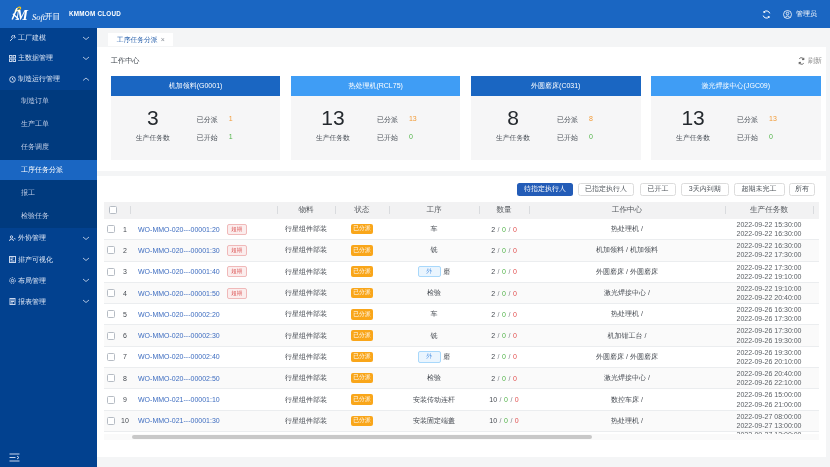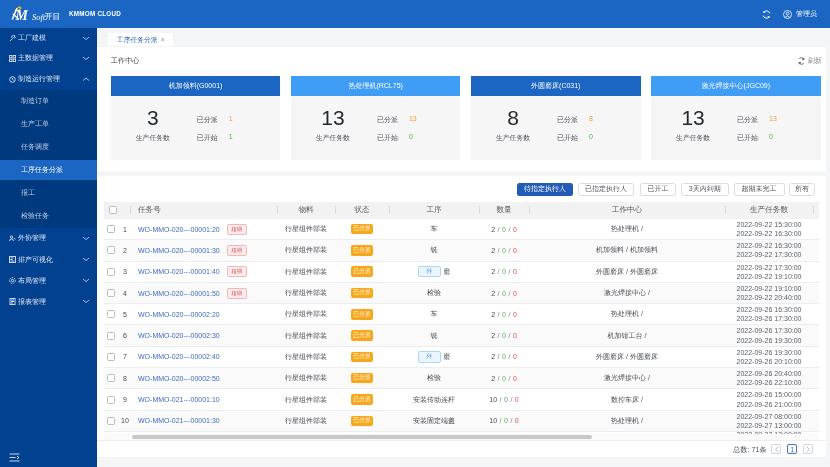--- a/index.html
+++ b/index.html
@@ -248,21 +248,20 @@
 <div class="btn bp" style="left:420.0px;width:56px">待指定执行人</div>
 <div class="btn bo" style="left:481.0px;width:56px">已指定执行人</div>
 <div class="btn bo" style="left:543.0px;width:36px">已开工</div>
 <div class="btn bo" style="left:583.5px;width:48.5px">3天内到期</div>
 <div class="btn bo" style="left:636.5px;width:51.0px">超期未完工</div>
 <div class="btn bo" style="left:692.0px;width:26px">所有</div>
       <div id="thead">
 <div class="th" style="left:0.0px;width:28px;justify-content:flex-start">
             <span class="cb" style="margin-left:4.5px"></span>
           </div>
-<div class="th" style="left:34.0px;width:139px;justify-content:flex-start">任务号</div>
 <div class="th" style="left:173.0px;width:58px">物料</div>
 <div class="th" style="left:231.0px;width:54px">状态</div>
 <div class="th" style="left:285.0px;width:90px">工序</div>
 <div class="th" style="left:375.0px;width:50px">数量</div>
 <div class="th" style="left:425.0px;width:196px">工作中心</div>
 <div class="th" style="left:621.0px;width:88px">生产任务数</div>
 <div class="thsep" style="left:26.0px"></div>
 <div class="thsep" style="left:173.0px"></div>
 <div class="thsep" style="left:231.0px"></div>
 <div class="thsep" style="left:285.0px"></div>
@@ -554,29 +553,15 @@
               <span style="position:relative;top:-2.6px">数控车床 /</span>
             </div>
             <div class="td" style="left:621.0px;width:88px">
               <div class="tm" style="position:relative;top:-2.6px">2022-09-27 13:00:00<br>2022-09-27 14:00:00</div>
             </div>
           </div>
       </div>
       <div id="hscroll">
           <div id="hthumb"></div>
         </div>
-      <div id="pager">
-        <span class="total">总数: 71条</span>
-        <div class="pbtn" style="right:44.6px">
-            <svg width="5" height="7" viewBox="0 0 5 7">
-              <path d="M4 1 L1.5 3.5 L4 6" stroke="#b9bec5" stroke-width="1" fill="none"></path>
-            </svg>
-          </div>
-        <div class="pbtn" style="right:28.6px;border-color:#3f74c8;color:#3f74c8;font-size:7px">1</div>
-        <div class="pbtn" style="right:12.9px">
-            <svg width="5" height="7" viewBox="0 0 5 7">
-              <path d="M1 1 L3.5 3.5 L1 6" stroke="#b9bec5" stroke-width="1" fill="none"></path>
-            </svg>
-          </div>
-      </div>
     </div>
   </div>
 </div>
 
 </body></html>

